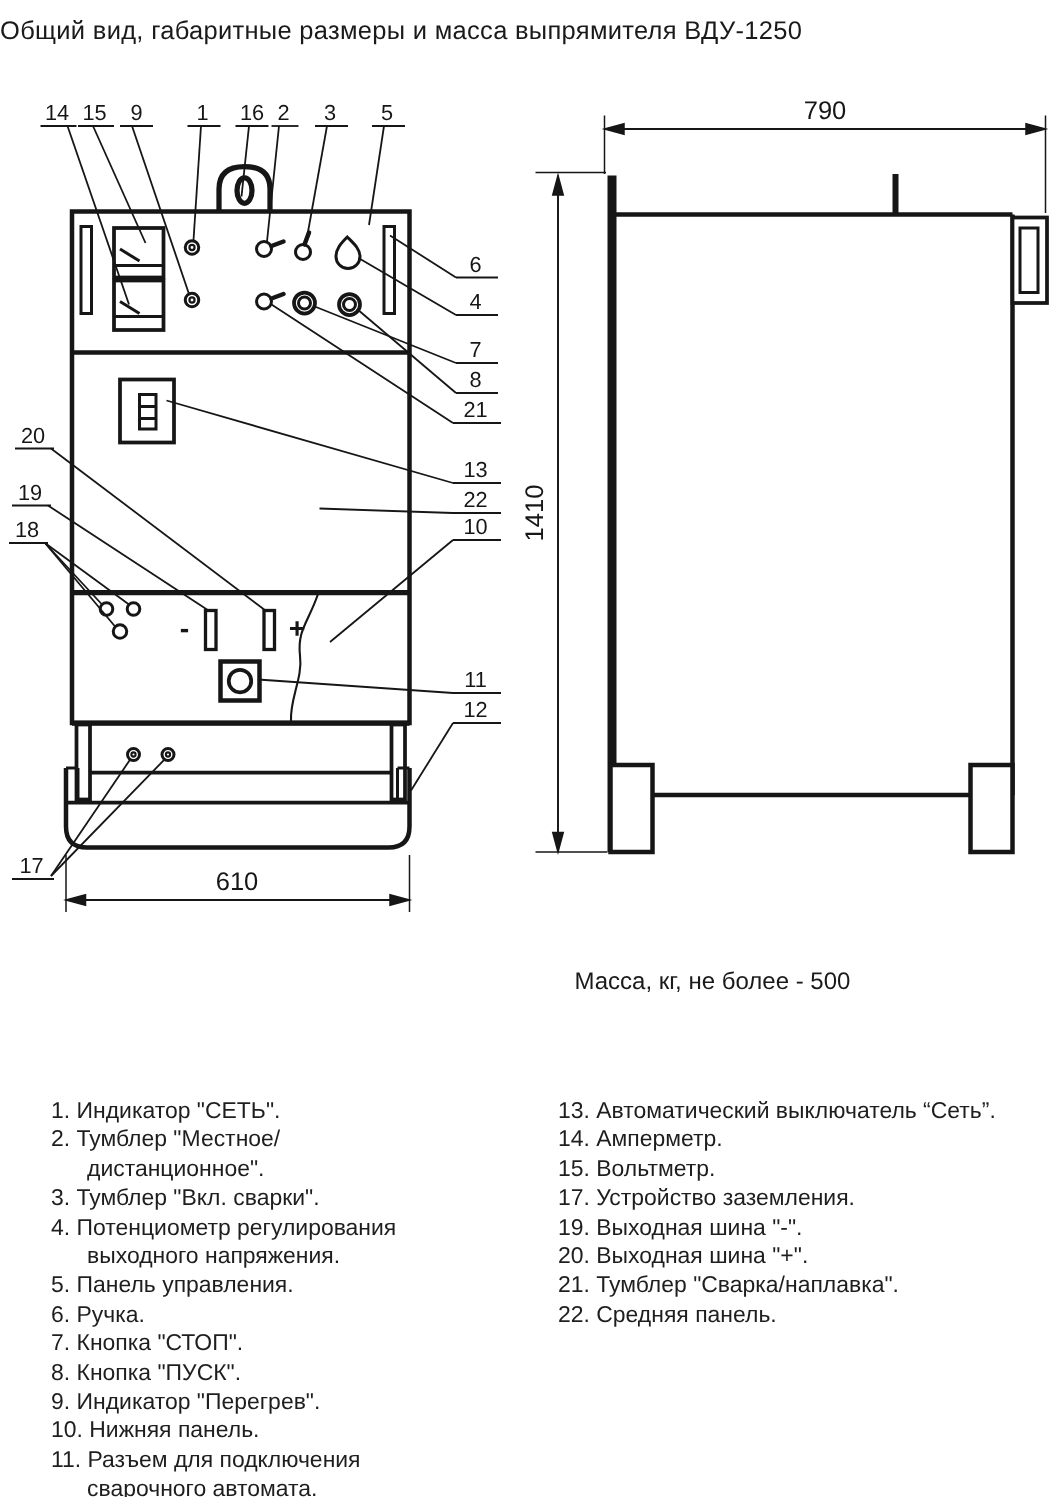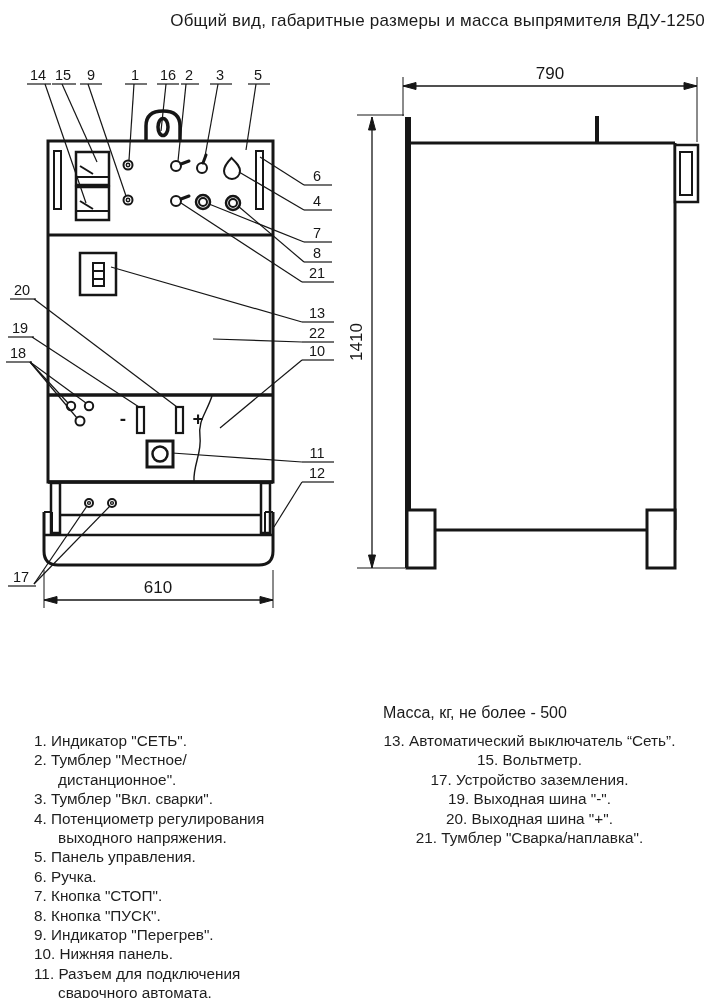--- a/index.html
+++ b/index.html
@@ -1,34 +1,34 @@
 <!DOCTYPE html>
 <html><head>
 <meta charset="utf-8">
 <style>
   html,body{margin:0;padding:0;}
   body{
     width:705px;height:998px;position:relative;background:#ffffff;
     font-family:"Liberation Sans",sans-serif;color:#1c1c1c;overflow:hidden;
   }
   .title{
-    position:absolute;top:11px;left:0;width:705px;text-align:right;
+    position:absolute;top:11px;left:0;width:705px;text-align:left;
     font-size:17px;letter-spacing:.2px;color:#1a1a1a;
   }
   svg{position:absolute;left:0;top:0;}
   svg text{font-family:"Liberation Sans",sans-serif;fill:#161616;}
   .callout{font-size:14.5px;}
   .dim{font-size:17px;}
   .bus{font-size:19px;font-weight:bold;}
   .mass-note{
-    position:absolute;left:383px;top:704px;font-size:16px;color:#1a1a1a;white-space:nowrap;
+    position:absolute;left:383px;top:646px;font-size:16px;color:#1a1a1a;white-space:nowrap;
   }
   .legend{position:absolute;font-size:15.3px;line-height:19.4px;color:#1e1e1e;}
   .legend-left{left:34px;top:731px;width:264px;}
-  .legend-right{left:372px;top:731px;width:315px;text-align:center;}
+  .legend-right{left:372px;top:731px;width:315px;}
   .legend .li{padding-left:24px;text-indent:-24px;}
   .legend-right .li{padding-left:30px;text-indent:-30px;}
 </style>
 </head>
 <body>
 
 <div class="title">Общий вид, габаритные размеры и масса выпрямителя ВДУ-1250</div>
 
 <svg width="705" height="660" viewBox="0 0 705 660">
 
@@ -274,18 +274,20 @@
   <div class="li">7. Кнопка "СТОП".</div>
   <div class="li">8. Кнопка "ПУСК".</div>
   <div class="li">9. Индикатор "Перегрев".</div>
   <div class="li">10. Нижняя панель.</div>
   <div class="li">11. Разъем для подключения сварочного автомата.</div>
 
 </div>
 
 <div class="legend legend-right">
   <div class="li">13. Автоматический выключатель “Сеть”.</div>
+  <div class="li">14. Амперметр.</div>
   <div class="li">15. Вольтметр.</div>
   <div class="li">17. Устройство заземления.</div>
   <div class="li">19. Выходная шина "-".</div>
   <div class="li">20. Выходная шина "+".</div>
   <div class="li">21. Тумблер "Сварка/наплавка".</div>
+  <div class="li">22. Средняя панель.</div>
 </div>
 
 </body></html>

